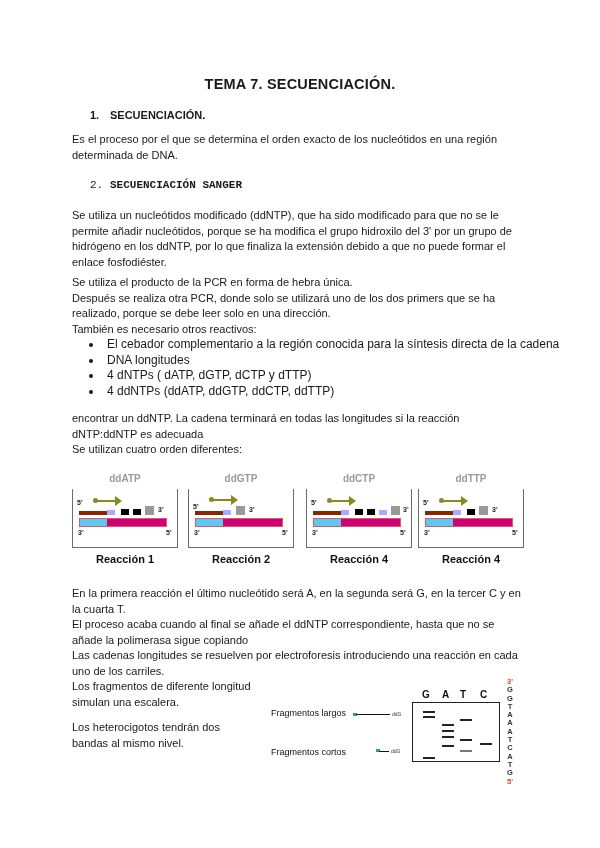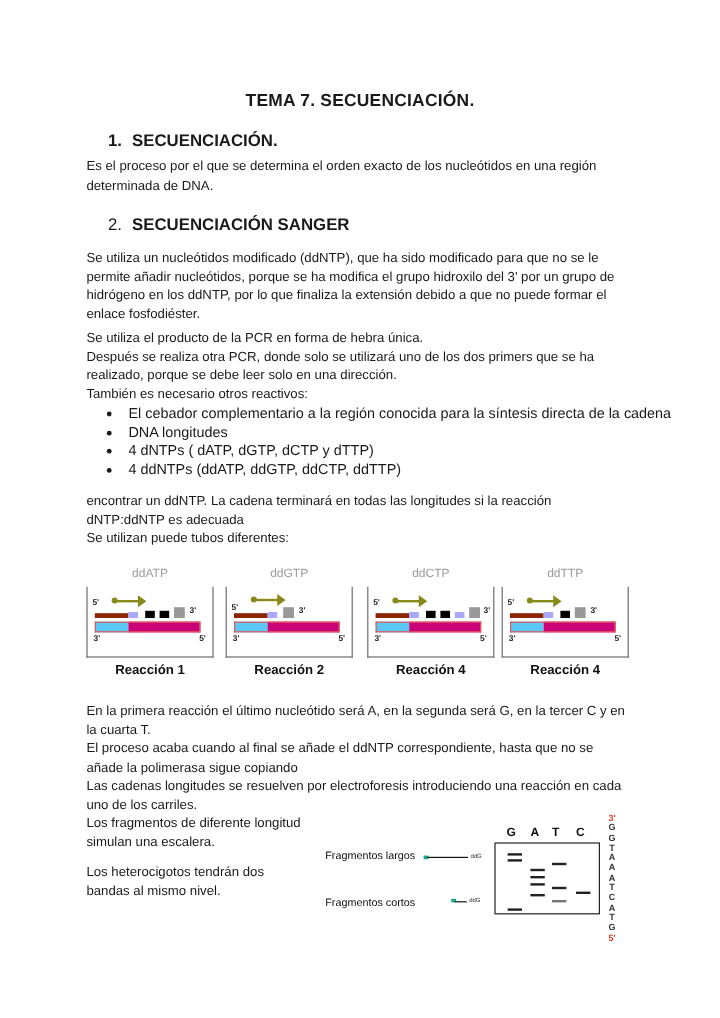--- a/index.html
+++ b/index.html
@@ -1,35 +1,35 @@
 <!DOCTYPE html>
 <html><head>
 <meta charset="utf-8">
 <style>
   html, body { margin: 0; padding: 0; background: #ffffff; }
   body { width: 600px; height: 848px; position: relative; overflow: hidden;
          font-family: "Liberation Sans", sans-serif; color: #1a1a1a; }
   .page { position: absolute; left: 0; top: 0; width: 600px; height: 848px; }
   .title { position: absolute; left: 0; width: 600px; top: 76px; text-align: center;
            font-weight: bold; font-size: 14.5px; letter-spacing: 0.2px; }
-  .h2 { position: absolute; left: 90px; font-weight: bold; font-size: 14px; }
+  .h2 { position: absolute; left: 90px; font-weight: bold; font-size: 11px; }
   .h2 .num { display: inline-block; width: 20px; }
   .p { position: absolute; left: 72px; width: 470px; font-size: 11px; line-height: 15.5px; }
   .p div { white-space: nowrap; }
   ul.bullets { position: absolute; left: 86px; top: 337px; margin: 0; padding: 0; list-style: none;
                font-size: 12px; line-height: 15.5px; }
   ul.bullets li { position: relative; padding-left: 21px; white-space: nowrap; }
   ul.bullets li::before { content: ""; position: absolute; left: 3px; top: 6px; width: 4px; height: 4px;
                           border-radius: 50%; background: #1a1a1a; }
 
   
   .fig { position: absolute; left: 72px; top: 473px; width: 460px; height: 100px; }
   .rx { position: absolute; top: 0; width: 106px; height: 100px; }
   .rx .dd { position: absolute; top: 0; left: 0; width: 106px; text-align: center; font-size: 10px;
-            color: #9a9a9a; font-weight: normal; }
+            color: #9a9a9a; font-weight: bold; }
   .rx .box { position: absolute; top: 16px; left: 0; width: 104px; height: 58px;
              border: 1px solid #6c6c6c; border-top: none; }
   .rx .box::before, .rx .box::after { content: ""; position: absolute; top: 0; width: 1px; height: 6px; }
   .rx .lbl { position: absolute; top: 80px; left: 0; width: 106px; text-align: center;
              font-size: 11px; font-weight: bold; color: #111; }
   .tiny { position: absolute; font-size: 7px; font-weight: bold; color: #222; }
   .primer-brown { position: absolute; height: 4px; background: #8b2500; }
   .primer-lav { position: absolute; height: 5px; background: #a9a9ff; }
   .tpl-blue { position: absolute; height: 9px; background: #5cc8f5; border: 1px solid #e05a5a; border-right: none; box-sizing: border-box; }
   .tpl-mag { position: absolute; height: 9px; background: #cc0077; border: 1px solid #e05a5a; border-left: none; box-sizing: border-box; }
@@ -64,21 +64,21 @@
 
   <div class="h2" style="top:109px;">
     <span class="num">1.</span><span>SECUENCIACIÓN.</span>
   </div>
 
   <div class="p" style="top:132px;">
     <div>Es el proceso por el que se determina el orden exacto de los nucleótidos en una región</div>
     <div>determinada de DNA.</div>
   </div>
 
-  <div class="h2" style="top:179px; font-weight:bold;">
+  <div class="h2" style="top:179px; font-weight:bold;font-family:Liberation Mono, monospace;">
     <span class="num" style="font-weight:normal;">2.</span><span>SECUENCIACIÓN SANGER</span>
   </div>
 
   <div class="p" style="top:208px;">
     <div>Se utiliza un nucleótidos modificado (ddNTP), que ha sido modificado para que no se le</div>
     <div>permite añadir nucleótidos, porque se ha modifica el grupo hidroxilo del 3' por un grupo de</div>
     <div>hidrógeno en los ddNTP, por lo que finaliza la extensión debido a que no puede formar el</div>
     <div>enlace fosfodiéster.</div>
   </div>
 
@@ -92,21 +92,21 @@
   <ul class="bullets">
     <li>El cebador complementario a la región conocida para la síntesis directa de la cadena</li>
     <li>DNA longitudes</li>
     <li>4 dNTPs ( dATP, dGTP, dCTP y dTTP)</li>
     <li>4 ddNTPs (ddATP, ddGTP, ddCTP, ddTTP)</li>
   </ul>
 
   <div class="p" style="top:411px;">
     <div>encontrar un ddNTP. La cadena terminará en todas las longitudes si la reacción</div>
     <div>dNTP:ddNTP es adecuada</div>
-    <div>Se utilizan puede tubos diferentes:</div>
+    <div>Se utilizan cuatro orden diferentes:</div>
   </div>
 
   <div class="fig">
 
     <div class="rx" style="left:0;">
       <div class="dd">ddATP</div>
       <div class="box">
         <span class="tiny" style="left:4px;top:10px;">5'</span>
         <div class="arrow" style="left:22px;top:11px;width:22px;"></div>
         <div class="primer-brown" style="left:6px;top:22px;width:28px;"></div>

